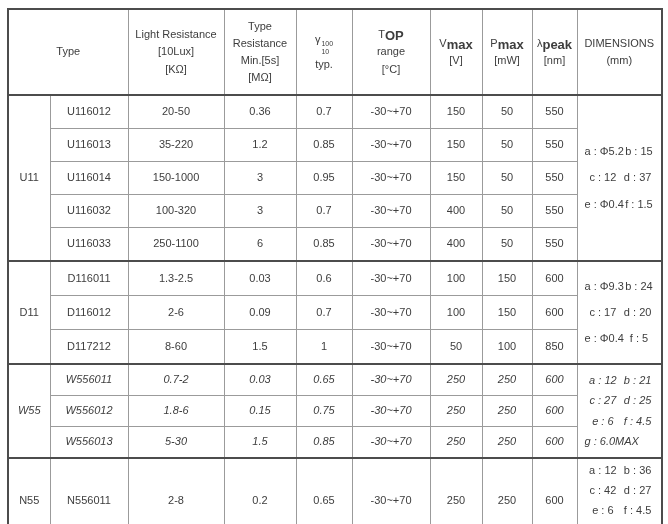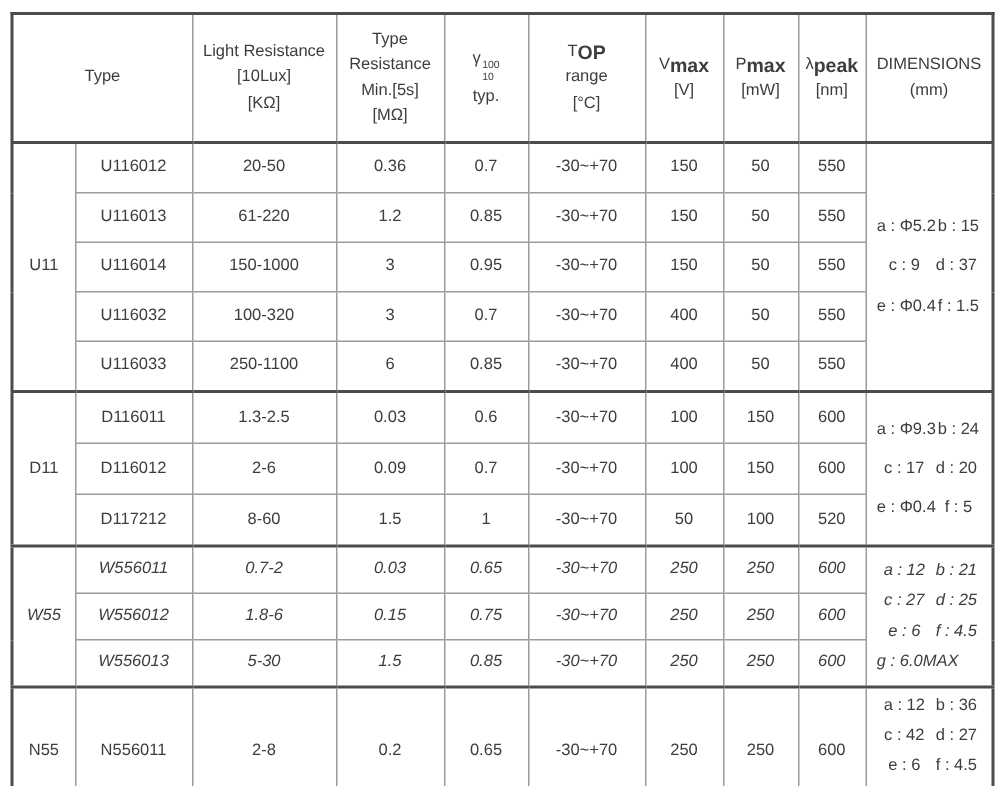--- a/index.html
+++ b/index.html
@@ -143,32 +143,32 @@
       <td>-30~+70</td>
       <td>150</td>
       <td>50</td>
       <td>550</td>
       <td rowspan="5" class="dims dims-3">
         <div class="dim-line">
               <span>a : Φ5.2</span>
               <span>b : 15</span>
             </div>
         <div class="dim-line">
-              <span>c : 9</span>
+              <span>c : 12</span>
               <span>d : 37</span>
             </div>
         <div class="dim-line">
               <span>e : Φ0.4</span>
               <span>f : 1.5</span>
             </div>
       </td>
     </tr>
     <tr class="h-u11">
       <td>U116013</td>
-      <td>61-220</td>
+      <td>35-220</td>
       <td>1.2</td>
       <td>0.85</td>
       <td>-30~+70</td>
       <td>150</td>
       <td>50</td>
       <td>550</td>
     </tr>
     <tr class="h-u11">
       <td>U116014</td>
       <td>150-1000</td>
@@ -236,21 +236,21 @@
       <td>600</td>
     </tr>
     <tr class="h-d11">
       <td>D117212</td>
       <td>8-60</td>
       <td>1.5</td>
       <td>1</td>
       <td>-30~+70</td>
       <td>50</td>
       <td>100</td>
-      <td>520</td>
+      <td>850</td>
     </tr>
 
     <tr class="group-top h-w55">
       <td rowspan="3">W55</td>
       <td>W556011</td>
       <td>0.7-2</td>
       <td>0.03</td>
       <td>0.65</td>
       <td>-30~+70</td>
       <td>250</td>

